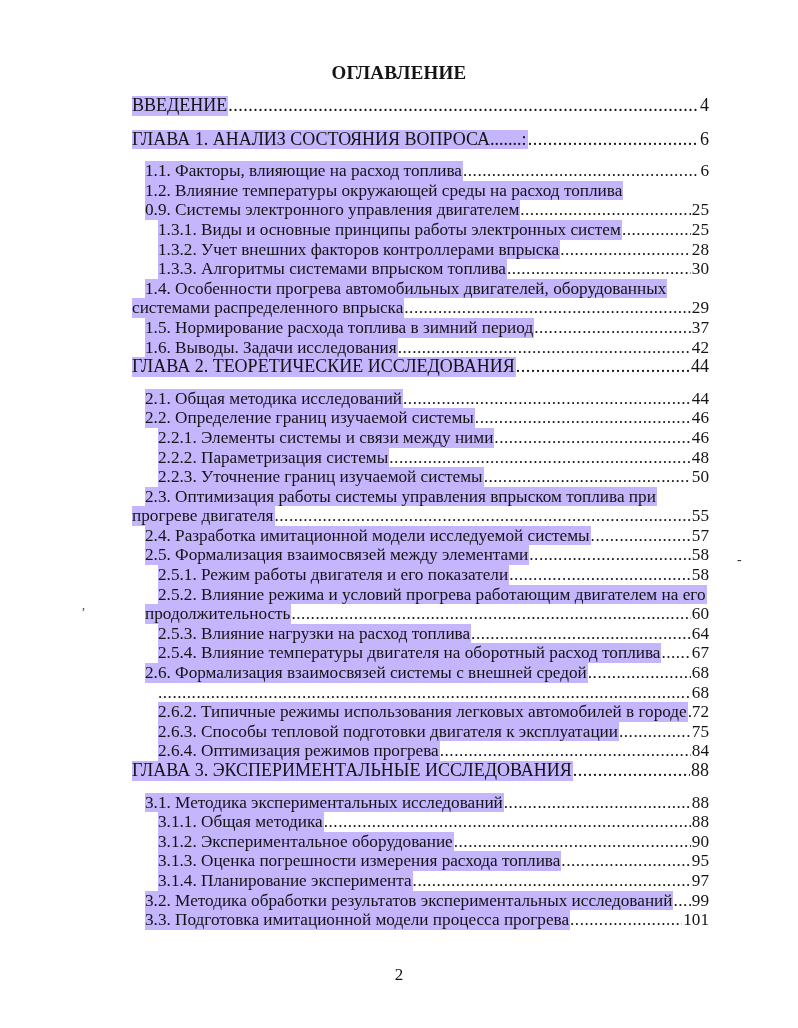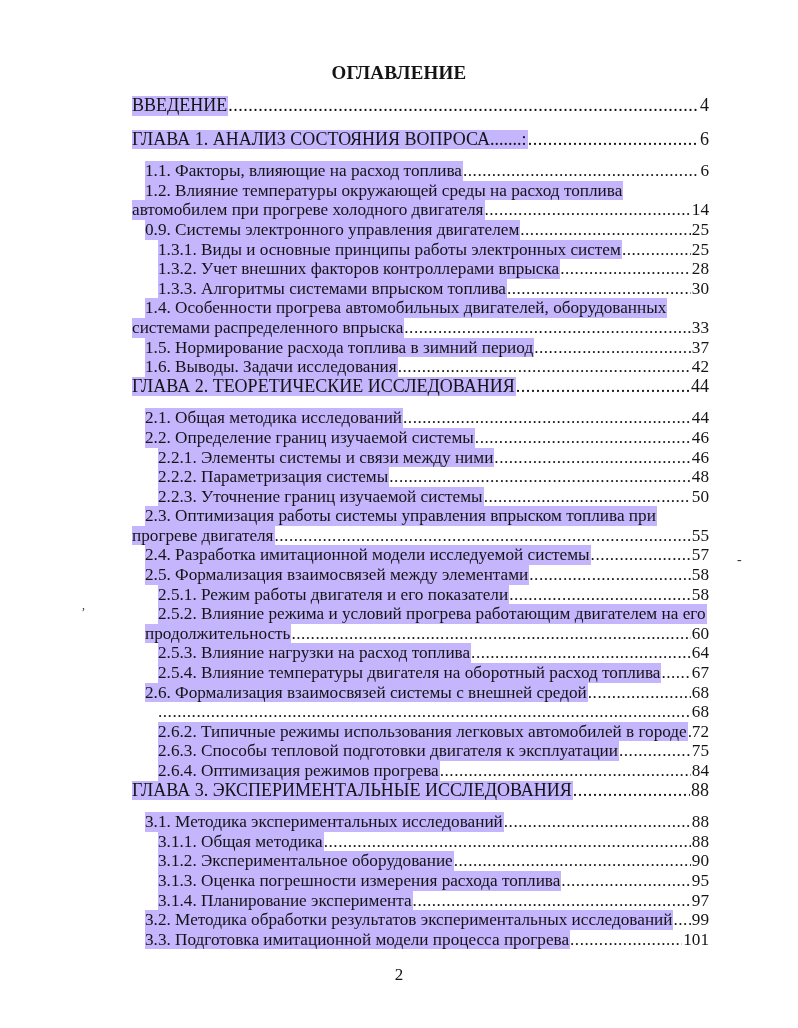--- a/index.html
+++ b/index.html
@@ -48,25 +48,20 @@
     <div class="gap-s"></div>
     <div class="row l1">
       <span class="t">1.1. Факторы, влияющие на расход топлива</span>
         <span class="d"></span>
         <span class="p">6</span>
     </div>
     <div class="row l1 first-line">
       <span class="t">1.2. Влияние температуры окружающей среды на расход топлива</span>
         <span class="d"></span>
     </div>
-    <div class="row l1" style="padding-left:0">
-      <span class="t">автомобилем при прогреве холодного двигателя</span>
-        <span class="d"></span>
-        <span class="p">14</span>
-    </div>
     <div class="row l1">
       <span class="t">0.9. Системы электронного управления двигателем</span>
         <span class="d"></span>
         <span class="p">25</span>
     </div>
     <div class="row l2">
       <span class="t">1.3.1. Виды и основные принципы работы электронных систем</span>
         <span class="d"></span>
         <span class="p">25</span>
     </div>
@@ -80,21 +75,21 @@
         <span class="d"></span>
         <span class="p">30</span>
     </div>
     <div class="row l1 first-line">
       <span class="t">1.4. Особенности прогрева автомобильных двигателей, оборудованных</span>
         <span class="d"></span>
     </div>
     <div class="row l1" style="padding-left:0">
       <span class="t">системами распределенного впрыска</span>
         <span class="d"></span>
-        <span class="p">33</span>
+        <span class="p">29</span>
     </div>
     <div class="row l1">
       <span class="t">1.5. Нормирование расхода топлива в зимний период</span>
         <span class="d"></span>
         <span class="p">37</span>
     </div>
     <div class="row l1">
       <span class="t">1.6. Выводы. Задачи исследования</span>
         <span class="d"></span>
         <span class="p">42</span>

